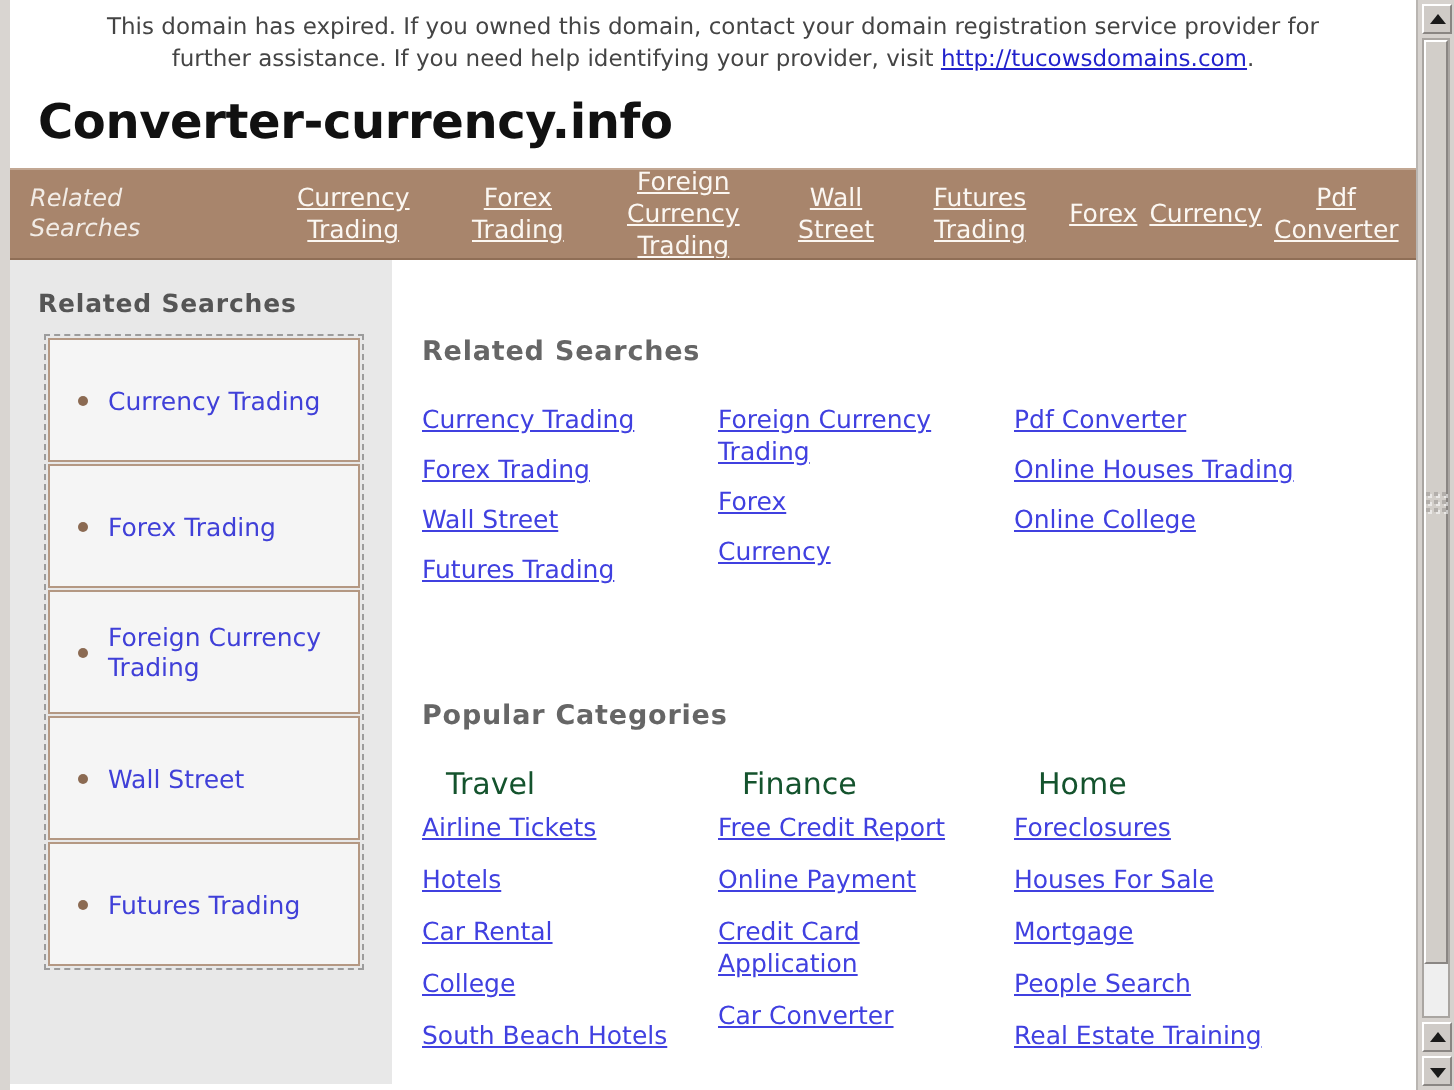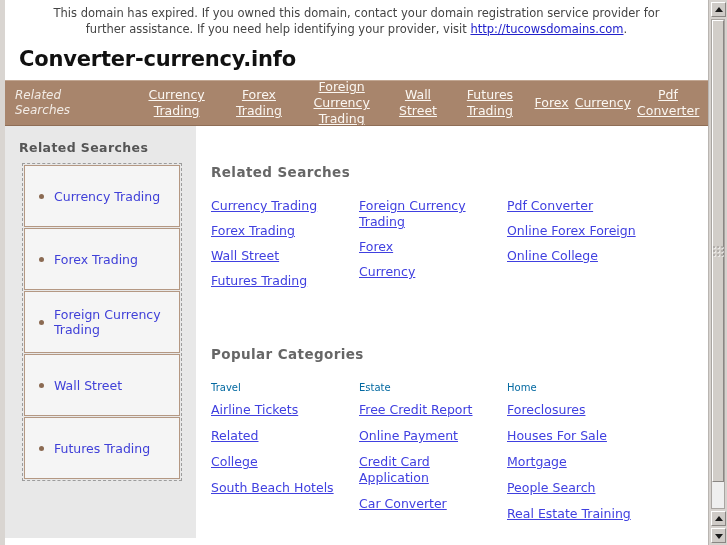--- a/index.html
+++ b/index.html
@@ -47,21 +47,21 @@
   }
   .notice a {
     color: #2222cc;
     text-decoration: underline;
   }
 
   
   .site-title {
     margin: 0;
     padding: 8px 0 9px 14px;
-    font-size: 21px;
+    font-size: 24px;
     font-weight: bold;
     color: #111111;
     letter-spacing: -0.2px;
   }
 
   
   .navbar {
     position: relative;
     display: flex;
     align-items: center;
@@ -184,24 +184,25 @@
   .col a {
     display: block;
     color: #4040e0;
     text-decoration: underline;
     font-size: 12.5px;
     line-height: 16px;
     margin-bottom: 9px;
     max-width: 140px;
   }
   .col-head {
-    font-size: 10px;
+    font-size: 15px;
     line-height: 16px;
-    color: #0369a1;
+    color: #14532d;
     margin-bottom: 6px;
+    margin-left: 12px;
   }
   .cat-col a { margin-bottom: 10px; }
 
   
   #scrollbar {
     position: absolute;
     top: 0;
     right: 0;
     width: 19px;
     height: 545px;
@@ -342,36 +343,37 @@
             <a href="#">Wall Street</a>
             <a href="#">Futures Trading</a>
           </div>
           <div class="col">
             <a href="#">Foreign Currency Trading</a>
             <a href="#">Forex</a>
             <a href="#">Currency</a>
           </div>
           <div class="col wide">
             <a href="#">Pdf Converter</a>
-            <a href="#">Online Forex Foreign</a>
+            <a href="#">Online Houses Trading</a>
             <a href="#">Online College</a>
           </div>
         </div>
 
         <h3 class="sec-title second">Popular Categories</h3>
         <div class="cols">
           <div class="col cat-col">
             <div class="col-head">Travel</div>
             <a href="#">Airline Tickets</a>
-            <a href="#">Related</a>
+            <a href="#">Hotels</a>
+            <a href="#">Car Rental</a>
             <a href="#">College</a>
             <a href="#">South Beach Hotels</a>
           </div>
           <div class="col cat-col">
-            <div class="col-head">Estate</div>
+            <div class="col-head">Finance</div>
             <a href="#">Free Credit Report</a>
             <a href="#">Online Payment</a>
             <a href="#">Credit Card Application</a>
             <a href="#">Car Converter</a>
           </div>
           <div class="col cat-col wide">
             <div class="col-head">Home</div>
             <a href="#">Foreclosures</a>
             <a href="#">Houses For Sale</a>
             <a href="#">Mortgage</a>

